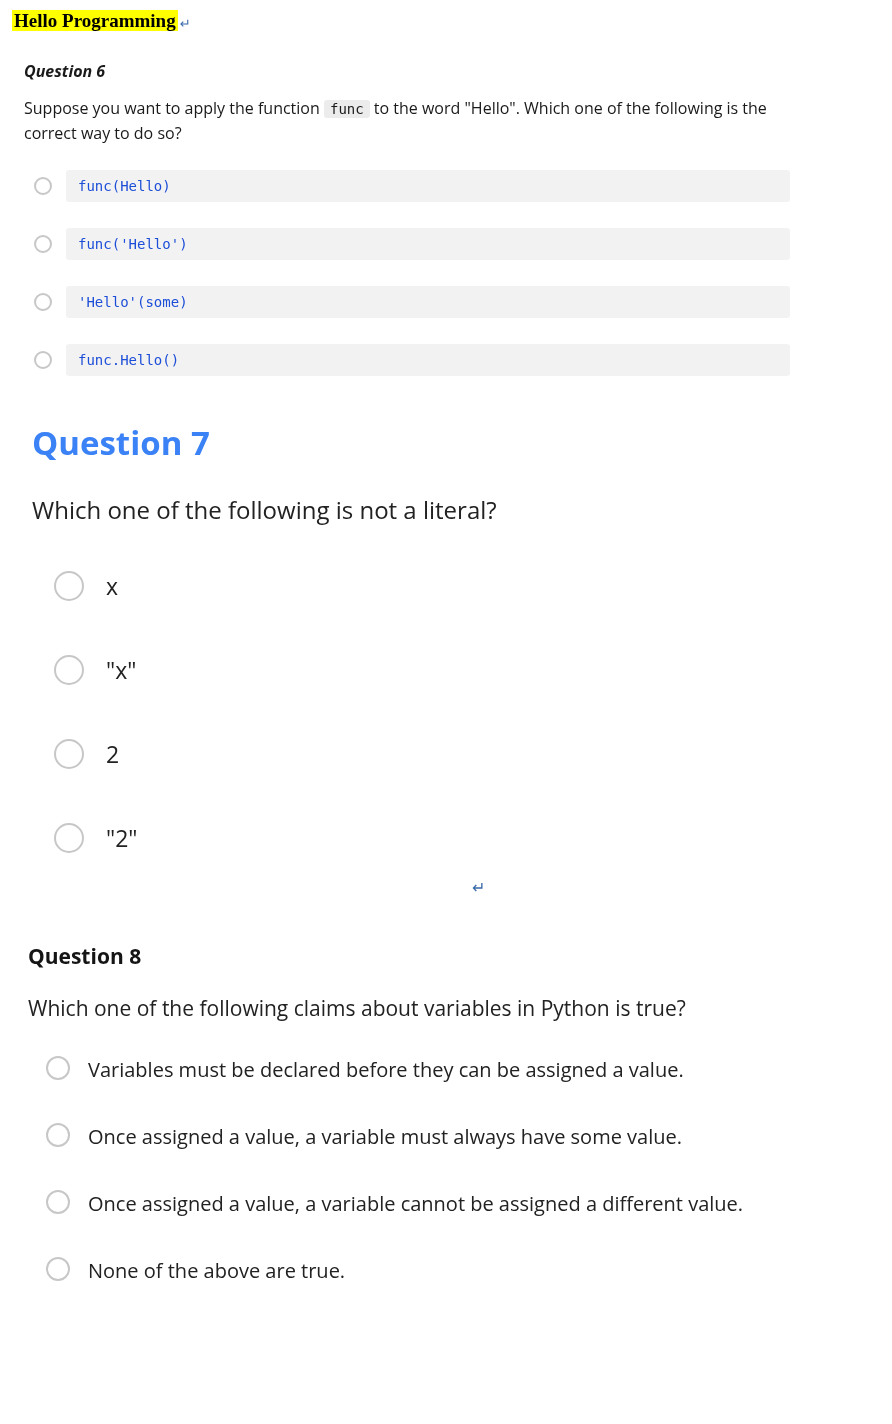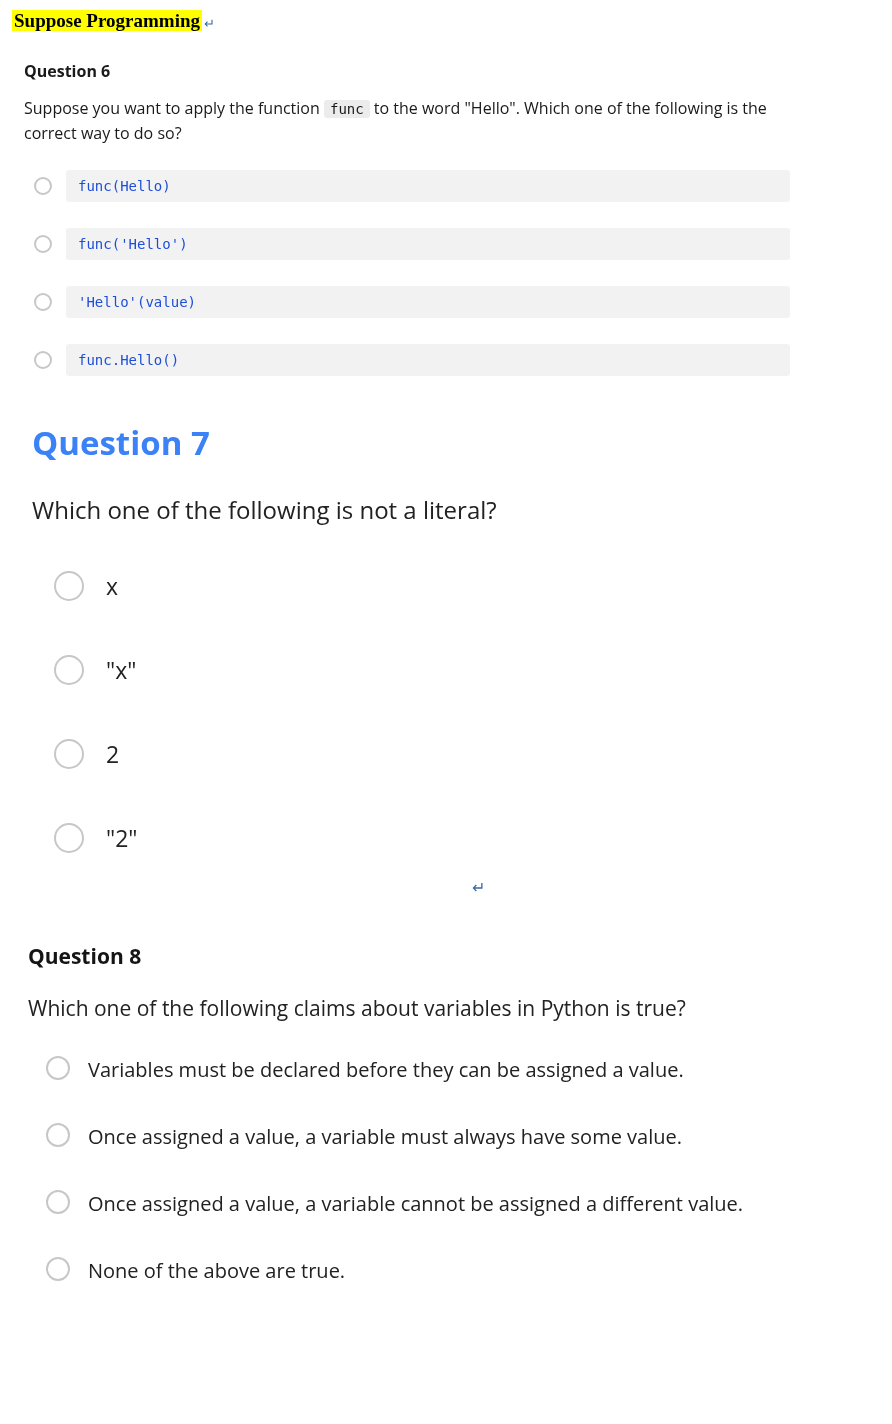--- a/index.html
+++ b/index.html
@@ -33,20 +33,21 @@
     }
     .question-block {
       margin-bottom: 44px;
     }
     .q6-head {
       font-weight: 700;
       font-size: 16px;
       margin-bottom: 14px;
       color: #1a1a1a;
       padding-left: 12px;
+      font-style: italic;
     }
     .q6-prompt {
       font-size: 16px;
       line-height: 1.55;
       margin-bottom: 24px;
       color: #1a1a1a;
       padding-left: 12px;
       padding-right: 60px;
     }
     .code-inline {
@@ -158,40 +159,40 @@
     }
     .q8-label {
       font-size: 20px;
       color: #222;
     }
   </style>
 </head>
 <body>
 
 <div class="title-wrap">
-  <span class="title-highlight">Suppose Programming</span><span class="return-icon">↵</span>
+  <span class="title-highlight">Hello Programming</span><span class="return-icon">↵</span>
 </div>
 
 <div class="question-block">
   <div class="q6-head">Question 6</div>
   <div class="q6-prompt">
     <span>Suppose you want to apply the function </span><span class="code-inline">func</span><span> to the word "Hello". Which one of the following is the correct way to do so?</span>
   </div>
   <div class="q6-options">
     <div class="q6-option-row">
       <div class="radio-small"></div>
       <div class="q6-code-box">func(Hello)</div>
     </div>
     <div class="q6-option-row">
       <div class="radio-small"></div>
       <div class="q6-code-box">func('Hello')</div>
     </div>
     <div class="q6-option-row">
       <div class="radio-small"></div>
-      <div class="q6-code-box">'Hello'(value)</div>
+      <div class="q6-code-box">'Hello'(some)</div>
     </div>
     <div class="q6-option-row">
       <div class="radio-small"></div>
       <div class="q6-code-box">func.Hello()</div>
     </div>
   </div>
 </div>
 
 <div class="question-block">
   <div class="q7-head">Question 7</div>

